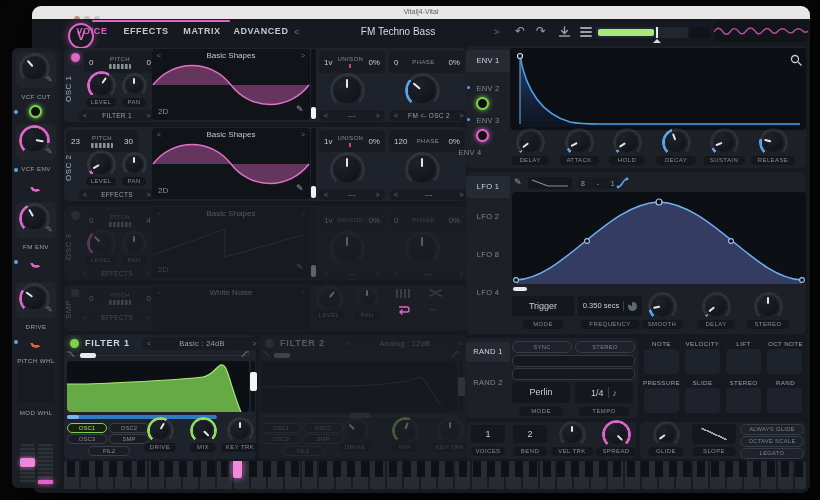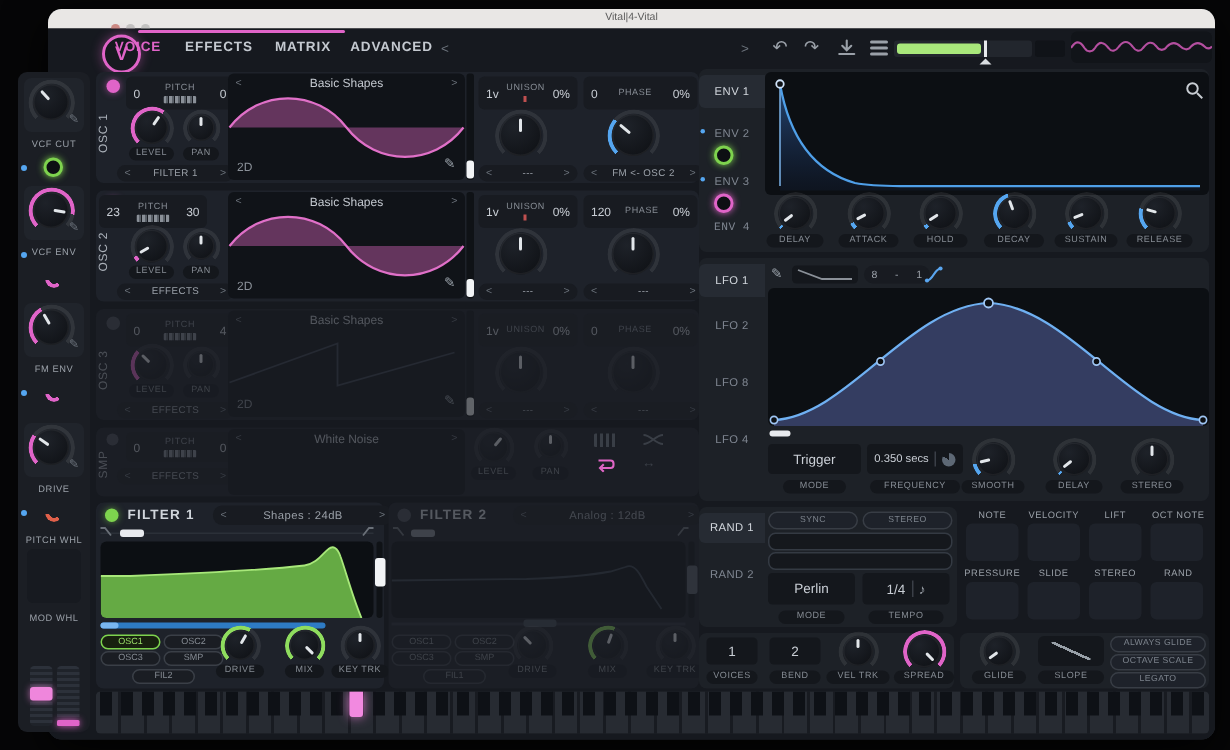--- a/index.html
+++ b/index.html
@@ -84,20 +84,21 @@
   <div class="p titletext">Vital|4-Vital</div>
   <div class="p main"></div>
 
   <div class="p pinkline" style="left:92px;width:138px;"></div>
   <div class="p logo" style="left:68px;top:23px;">V</div>
   <div class="p hdr-tab active" style="left:72px;width:40px;">VOICE</div>
   <div class="p hdr-tab" style="left:122px;width:48px;">EFFECTS</div>
   <div class="p hdr-tab" style="left:180px;width:44px;">MATRIX</div>
   <div class="p hdr-tab" style="left:232px;width:58px;">ADVANCED</div>
   <div class="p chev" style="left:294px;top:28px;font-size:9px;">&lt;</div>
+  <div class="p preset" style="left:306px;top:26px;width:184px;">FM Techno Bass</div>
   <div class="p chev" style="left:494px;top:28px;font-size:9px;">&gt;</div>
   <div class="p hicon" style="left:515px;top:25px;">↶</div>
   <div class="p hicon" style="left:536px;top:25px;">↷</div>
   <div class="p" style="left:558px;top:26px;">
     <svg width="13" height="12" viewBox="0 0 13 12">
         <path d="M6.5 1v6M3.5 4.5L6.5 7.5L9.5 4.5M1.5 10h10" stroke="#9aa0a8" stroke-width="1.4" fill="none" stroke-linecap="round"></path>
       </svg>
   </div>
   <div class="p menuicon" style="left:580px;top:25px;">
       <span></span>
@@ -420,21 +421,21 @@
         <path d="M3,3 h8 a2,2 0 0 1 2,2 v1 a2,2 0 0 1 -2,2 h-6" stroke="#e066c6" stroke-width="1.4" fill="none"></path>
         <path d="M6.5,5.5 L4,8 L6.5,10.5" stroke="#e066c6" stroke-width="1.4" fill="none"></path>
       </svg>
   </div>
 
   <div class="p panel" style="left:64px;top:335px;width:192px;height:124px;background:#1e222a;"></div>
   <div class="p dot" style="left:70px;top:339px;width:9px;height:9px;background:#7ed34e;box-shadow:0 0 5px rgba(126,211,78,.6);"></div>
   <div class="p" style="left:85px;top:338px;font-size:9px;font-weight:bold;letter-spacing:.8px;color:#d0d5db;">FILTER 1</div>
   <div class="p sel" style="left:142px;top:337px;width:110px;height:13px;font-size:7.5px;">
     <span class="chev">&lt;</span>
-      <span class="lbl">Shapes : 24dB</span>
+      <span class="lbl">Basic : 24dB</span>
       <span class="chev">&gt;</span>
   </div>
   <div class="p" style="left:67px;top:355px;width:182px;height:1px;background:#2b3038;"></div>
   <svg class="p" style="left:66px;top:350px;" width="9" height="8" viewBox="0 0 9 8">
       <path d="M1,2 H4 L8,7" stroke="#6a7078" stroke-width="1.2" fill="none"></path>
     </svg>
   <svg class="p" style="left:241px;top:350px;" width="9" height="8" viewBox="0 0 9 8">
       <path d="M8,2 H5 L1,7" stroke="#6a7078" stroke-width="1.2" fill="none"></path>
     </svg>
   <div class="p" style="left:80px;top:353px;width:16px;height:5px;background:#e8eaee;border-radius:2px;"></div>
@@ -515,21 +516,21 @@
   </div>
 
   <div class="p rpanel" style="left:466px;top:46px;width:340px;height:122px;"></div>
   <div class="p tab-r active" style="left:466px;top:50px;width:44px;height:22px;">ENV 1</div>
   <div class="p tab-r" style="left:466px;top:84px;width:44px;">ENV 2</div>
   <div class="p dot" style="left:467px;top:86px;width:3px;height:3px;background:#55a6f0;"></div>
   <div class="p ring" style="left:476px;top:97px;width:9px;height:9px;--c:#7ed34e;"></div>
   <div class="p tab-r" style="left:466px;top:116px;width:44px;">ENV 3</div>
   <div class="p dot" style="left:467px;top:118px;width:3px;height:3px;background:#55a6f0;"></div>
   <div class="p ring" style="left:476px;top:129px;width:9px;height:9px;--c:#e064c8;"></div>
-  <div class="p tab-r" style="left:466px;top:148px;width:44px;font-family:Liberation Mono, monospace;">ENV 4</div>
+  <div class="p tab-r" style="left:448px;top:148px;width:44px;">ENV 4</div>
   <div class="p scope" style="left:510px;top:48px;width:296px;height:82px;">
     <svg width="296" height="82" viewBox="0 0 296 82">
       <defs>
           <linearGradient id="envg" x1="0" y1="0" x2="0" y2="1">
         <stop offset="0" stop-color="rgba(60,120,200,.55)"></stop>
             <stop offset="1" stop-color="rgba(30,60,120,.12)"></stop>
       </linearGradient>
         </defs>
       <path d="M10,8 C16,42 32,66 60,74 C70,76 80,76 90,76 L290,76 L290,79 L10,79 Z" fill="url(#envg)"></path>
       <path d="M10,8 L10,76" stroke="#7fb8f0" stroke-width="1.2" opacity=".8"></path>

